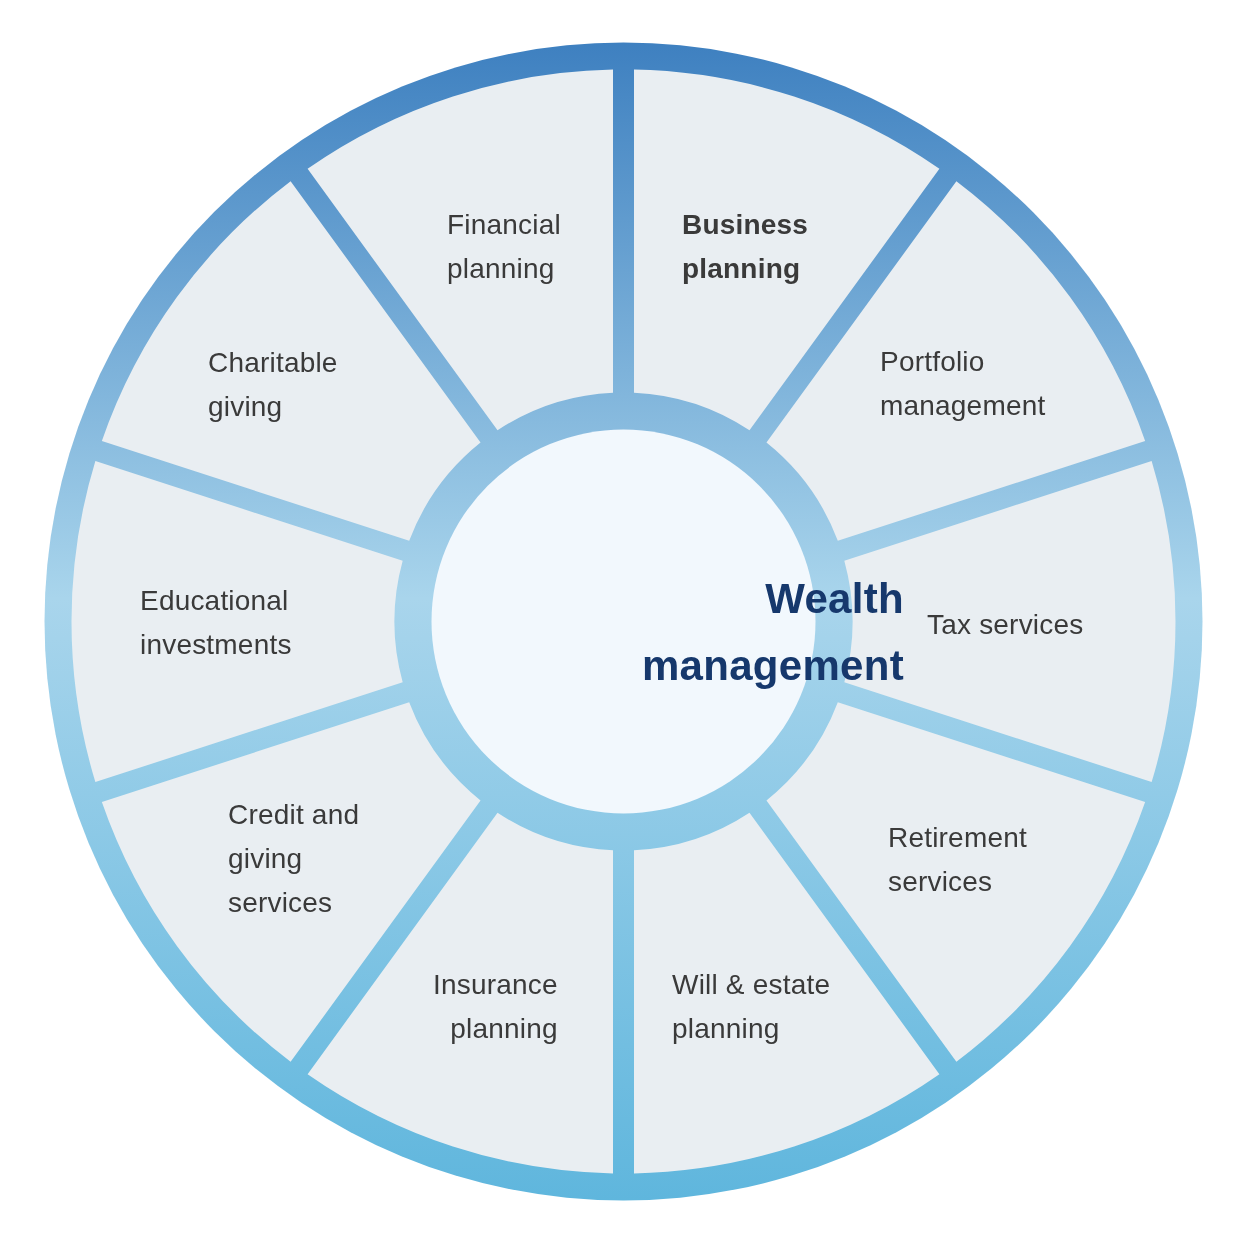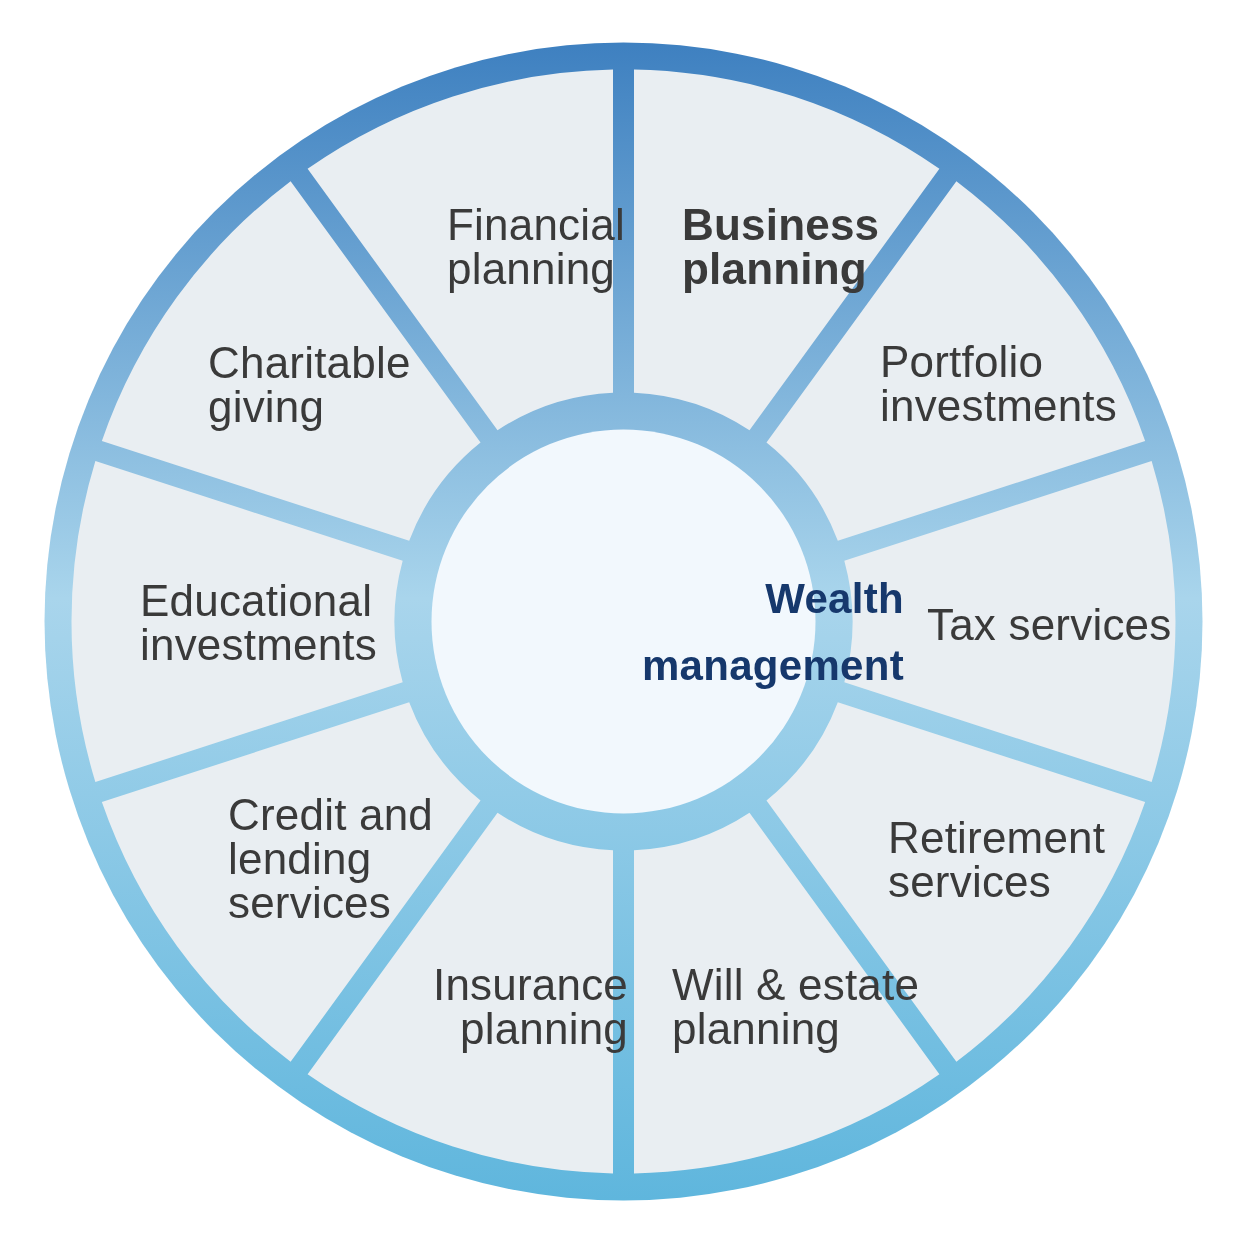--- a/index.html
+++ b/index.html
@@ -16,21 +16,21 @@
   }
   .wheel-svg {
     position: absolute;
     left: 0;
     top: 0;
     width: 1247px;
     height: 1247px;
   }
   .seg-label {
     position: absolute;
-    font-size: 44px;
+    font-size: 28px;
     line-height: 44px;
     color: var(--label-text, #3a3a3a);
     white-space: pre-line;
     letter-spacing: 0.2px;
   }
   .center-label {
     position: absolute;
     left: 343px;
     top: 565px;
     width: 561px;
@@ -69,30 +69,30 @@
         <path d="M 95.37 782.06 A 552 552 0 0 1 95.37 460.94 L 402.69 560.80 A 229 229 0 0 0 402.69 682.20 Z" fill="#E9EEF2"></path>
         <path d="M 101.86 440.97 A 552 552 0 0 1 290.61 181.18 L 480.54 442.60 A 229 229 0 0 0 409.18 540.82 Z" fill="#E9EEF2"></path>
         <path d="M 307.60 168.83 A 552 552 0 0 1 613.00 69.60 L 613.00 392.74 A 229 229 0 0 0 497.53 430.26 Z" fill="#E9EEF2"></path>
       </g>
     <circle cx="623.5" cy="621.5" r="192" fill="#F2F8FD"></circle>
   </svg>
 
   <div class="seg-label" style="left:682px; top:203px;font-weight:bold;">Business
 planning</div>
   <div class="seg-label" style="left:880px; top:340px;">Portfolio
-investments</div>
+management</div>
   <div class="seg-label" style="left:927px; top:603px;">Tax services</div>
   <div class="seg-label" style="left:888px; top:816px;">Retirement
 services</div>
   <div class="seg-label" style="left:672px; top:963px;">Will &amp; estate
 planning</div>
   <div class="seg-label" style="left:433px; top:963px;text-align:right;">Insurance
 planning</div>
   <div class="seg-label" style="left:228px; top:793px;">Credit and
-lending
+giving
 services</div>
   <div class="seg-label" style="left:208px; top:341px;">Charitable
 giving</div>
   <div class="seg-label" style="left:140px; top:579px;">Educational
 investments</div>
   <div class="seg-label" style="left:447px; top:203px;">Financial
 planning</div>
 
   <div class="center-label">Wealth
 management</div>

